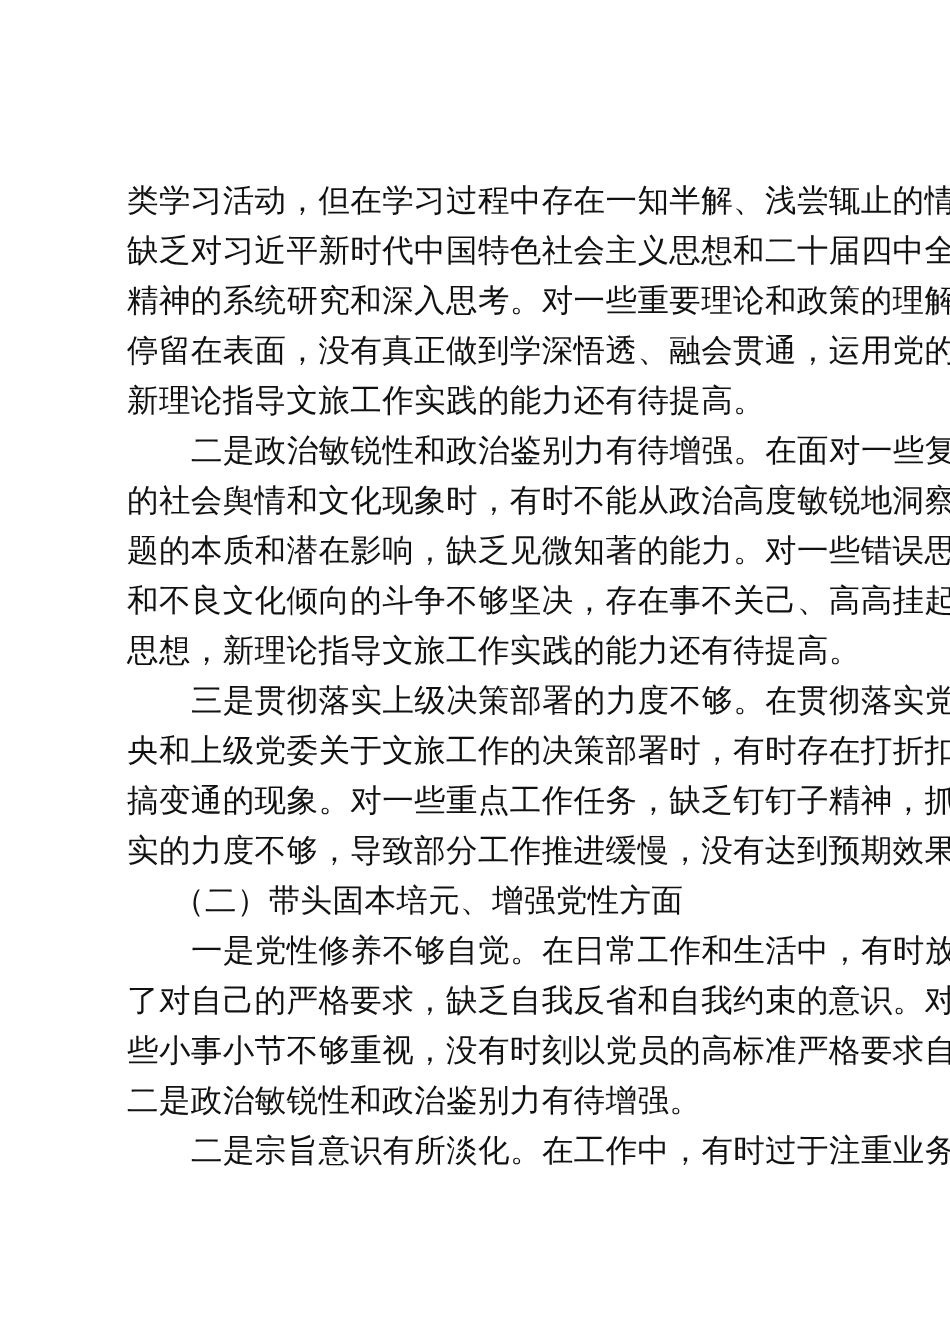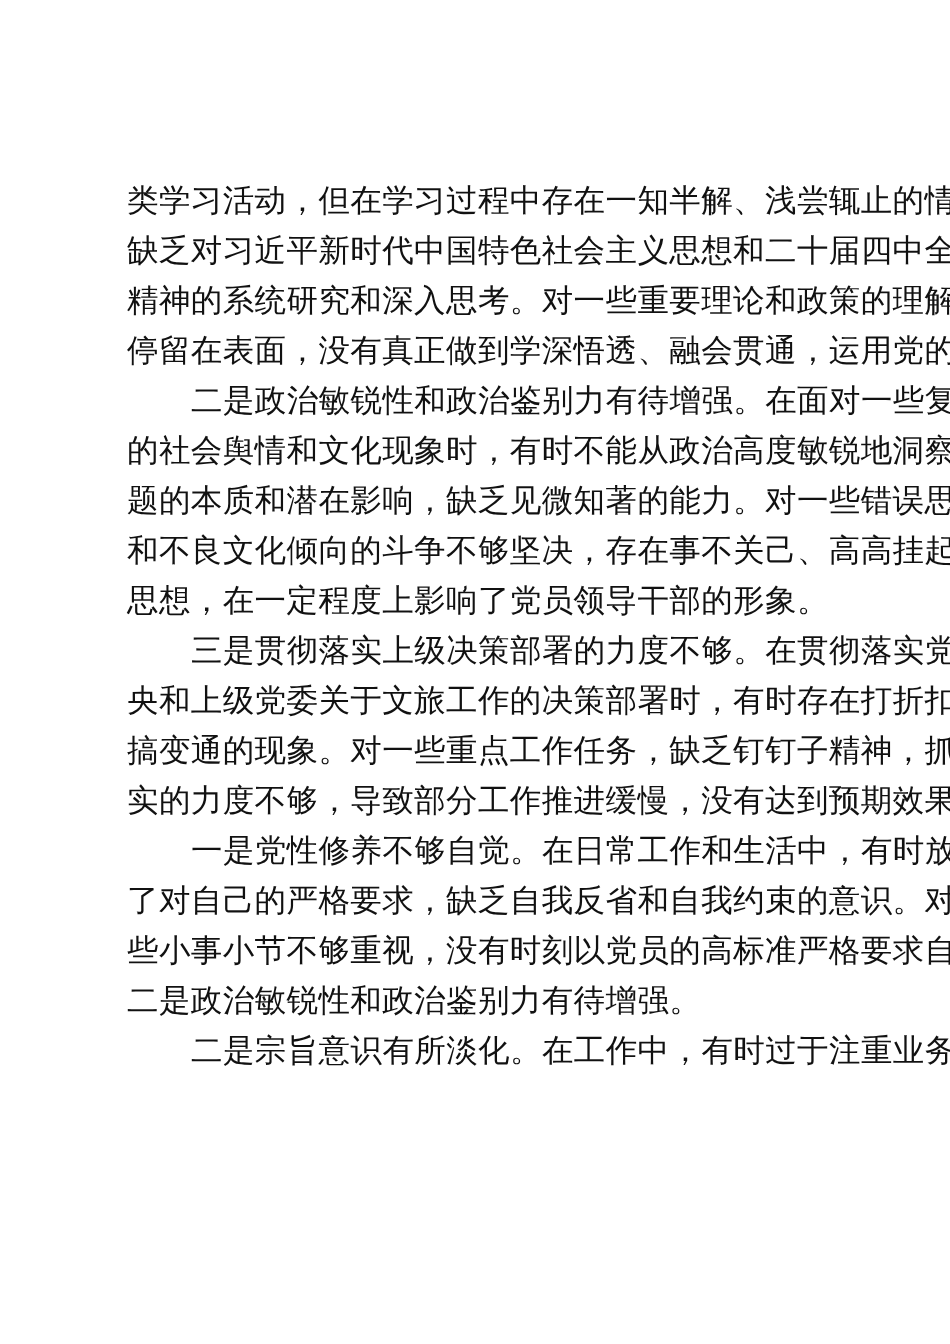--- a/index.html
+++ b/index.html
@@ -20,28 +20,30 @@
   </style>
 </head>
 <body>
 
 <div class="page">
   <div class="text-block">
     <span class="line">类学习活动，但在学习过程中存在一知半解、浅尝辄止的情况，</span>
     <span class="line">缺乏对习近平新时代中国特色社会主义思想和二十届四中全会</span>
     <span class="line">精神的系统研究和深入思考。对一些重要理论和政策的理解还</span>
     <span class="line">停留在表面，没有真正做到学深悟透、融会贯通，运用党的创</span>
+    <span class="line">新理论指导文旅工作实践的能力还有待提高。</span>
     <span class="line indent">二是政治敏锐性和政治鉴别力有待增强。在面对一些复杂</span>
     <span class="line">的社会舆情和文化现象时，有时不能从政治高度敏锐地洞察问</span>
     <span class="line">题的本质和潜在影响，缺乏见微知著的能力。对一些错误思潮</span>
     <span class="line">和不良文化倾向的斗争不够坚决，存在事不关己、高高挂起的</span>
-    <span class="line">思想，在一定程度上影响了党员领导干部的形象。</span>
+    <span class="line">思想，新理论指导文旅工作实践的能力还有待提高。</span>
     <span class="line indent">三是贯彻落实上级决策部署的力度不够。在贯彻落实党中</span>
     <span class="line">央和上级党委关于文旅工作的决策部署时，有时存在打折扣、</span>
     <span class="line">搞变通的现象。对一些重点工作任务，缺乏钉钉子精神，抓落</span>
     <span class="line">实的力度不够，导致部分工作推进缓慢，没有达到预期效果。</span>
+    <span class="line heading-indent">（二）带头固本培元、增强党性方面</span>
     <span class="line indent">一是党性修养不够自觉。在日常工作和生活中，有时放松</span>
     <span class="line">了对自己的严格要求，缺乏自我反省和自我约束的意识。对一</span>
     <span class="line">些小事小节不够重视，没有时刻以党员的高标准严格要求自己，</span>
     <span class="line">二是政治敏锐性和政治鉴别力有待增强。</span>
     <span class="line indent">二是宗旨意识有所淡化。在工作中，有时过于注重业务工</span>
   </div>
 </div>
 
 </body></html>

